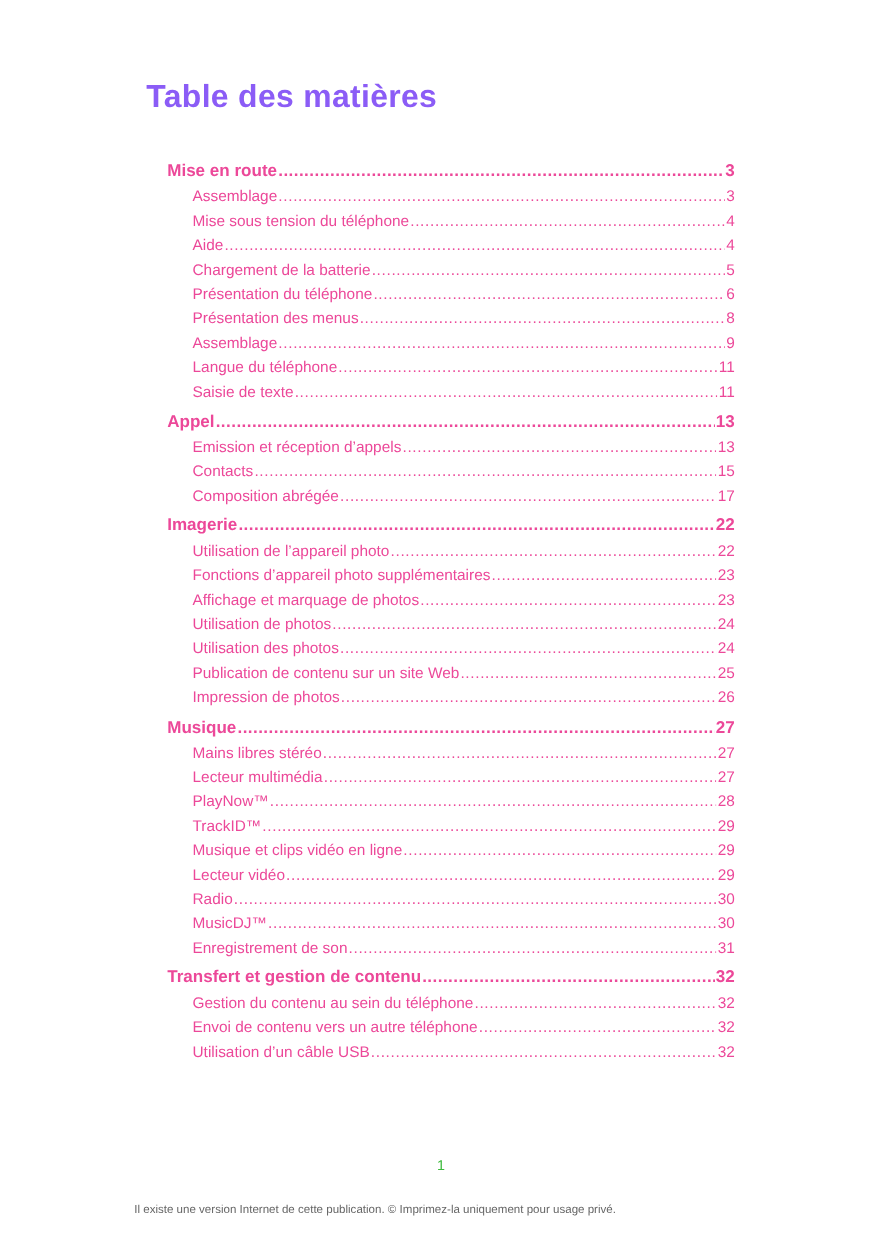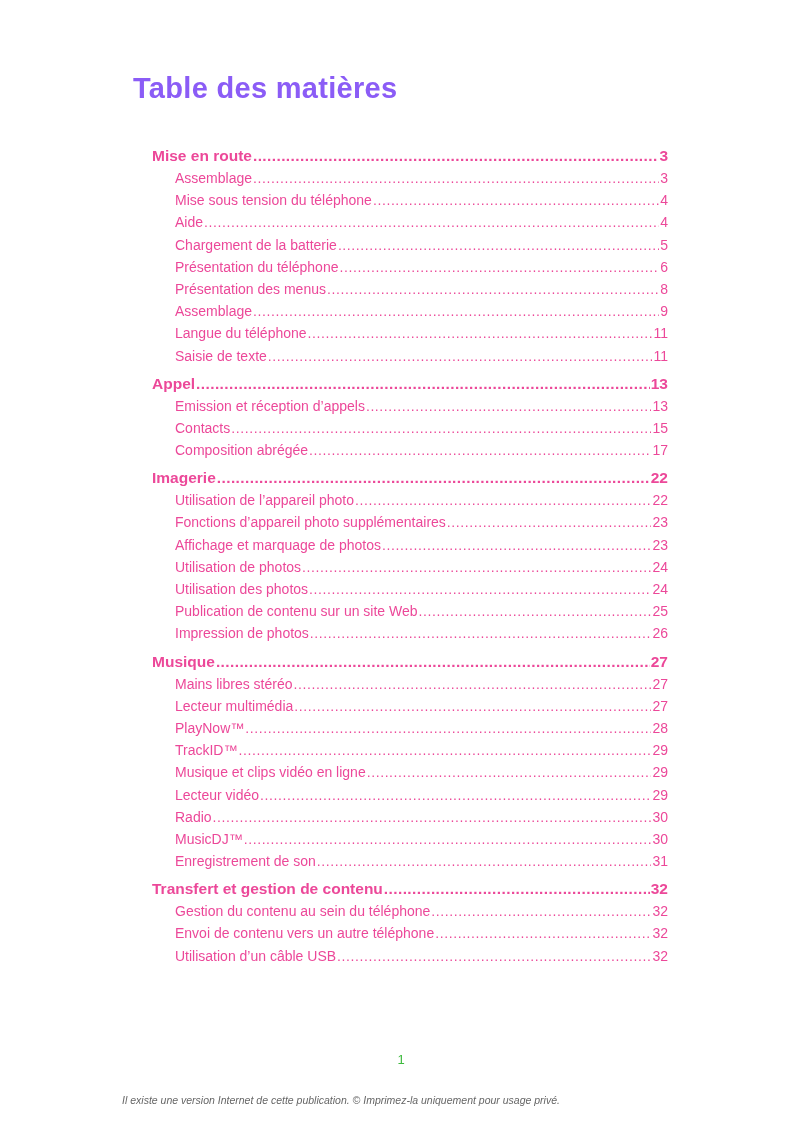--- a/index.html
+++ b/index.html
@@ -16,21 +16,21 @@
   .row .dots { flex: 1 1 auto; overflow: hidden; margin: 0 1px; }
   .row .dots::after { content: "........................................................................................................................................................................................................................................"; }
   .row .page { flex: 0 0 auto; }
   .row.head { font-weight: bold; font-size: 15.5px; height: 22px; line-height: 22px; }
   .row.head .dots { letter-spacing: 0.4px; }
   .row.sub { font-size: 14px; height: 22.2px; line-height: 22.2px; padding-left: 23px; }
   .row.sub .dots { letter-spacing: 0.6px; }
   .page-number { position: absolute; left: 0; width: 802px; top: 1052px; text-align: center;
                  font-size: 13px; color: #3dba3d; }
   .footer { position: absolute; left: 0; width: 682px; top: 1094px; text-align: center;
-            font-size: 10.5px; color: #666666; font-style: italic; }
+            font-size: 10.5px; color: #666666; }
 </style>
 </head>
 <body>
 
 <h1 class="title">Table des matières</h1>
 
 <div class="toc" id="toc">
 
   <div class="section">
     <div class="row head">

